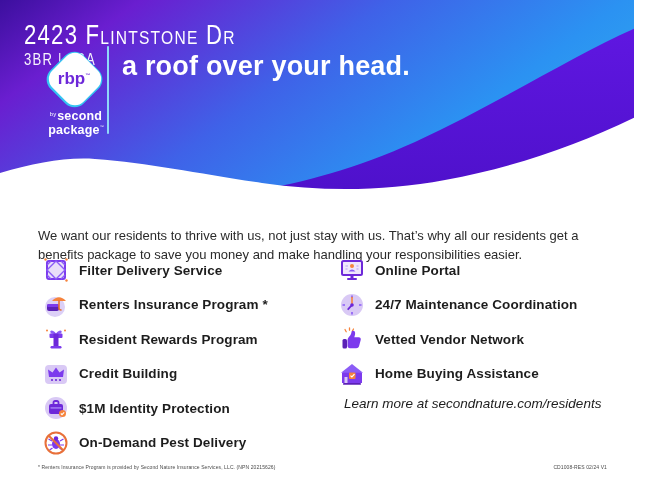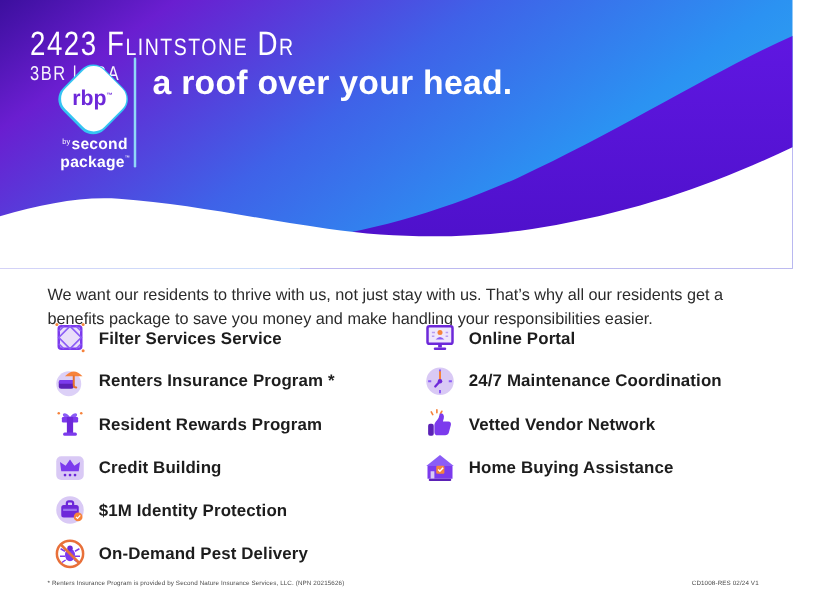--- a/index.html
+++ b/index.html
@@ -104,21 +104,21 @@
     <div class="benefit">
       <span class="bicon">
         <svg viewBox="0 0 26 26">
           <rect x="4" y="4" width="18" height="18" rx="2" fill="#e9def9" stroke="#7c3aed" stroke-width="2"></rect>
           <path d="M4 13 L13 4 L22 13 L13 22 Z M4 8 L8 4 M18 4 L22 8 M4 18 L8 22 M18 22 L22 18" stroke="#8b5cf6" stroke-width="1.4" fill="none"></path>
           <circle cx="2.5" cy="2.5" r="1.2" fill="#f6833c"></circle>
             <circle cx="23.5" cy="2.5" r="1.2" fill="#f6833c"></circle>
             <circle cx="23.5" cy="23.5" r="1.2" fill="#f6833c"></circle>
         </svg>
       </span>
-      <span class="blabel">Filter Services Service</span>
+      <span class="blabel">Filter Delivery Service</span>
     </div>
 
     <div class="benefit">
       <span class="bicon">
         <svg viewBox="0 0 26 26">
           <circle cx="12" cy="15" r="10" fill="#dcd0f7"></circle>
           <rect x="4" y="12" width="12" height="7" rx="2" fill="#5b21b6"></rect>
           <rect x="4" y="12" width="12" height="3" rx="1.5" fill="#7c3aed"></rect>
           <path d="M9 9 Q16 1.5 23 9 Z" fill="#f6833c"></path>
           <path d="M16 9 L16 16 Q16 18 18 18" stroke="#e56f2e" stroke-width="1.6" fill="none" stroke-linecap="round"></path>
@@ -232,17 +232,18 @@
           <path d="M11.5 14.6 l1.4 1.4 l2.6 -2.8" stroke="#ffffff" stroke-width="1.2" fill="none"></path>
           <rect x="5.5" y="16" width="3" height="6" fill="#d9c9f5"></rect>
           <rect x="4" y="22" width="18" height="1.8" rx="0.9" fill="#5b21b6"></rect>
         </svg>
       </span>
       <span class="blabel">Home Buying Assistance</span>
     </div>
 
   </div>
 
+  <div class="learn-more">Learn more at secondnature.com/residents</div>
 
   <div class="footnote">* Renters Insurance Program is provided by Second Nature Insurance Services, LLC. (NPN 20215626)</div>
   <div class="doc-code">CD1008-RES 02/24 V1</div>
 
 </div>
 
 </body></html>

